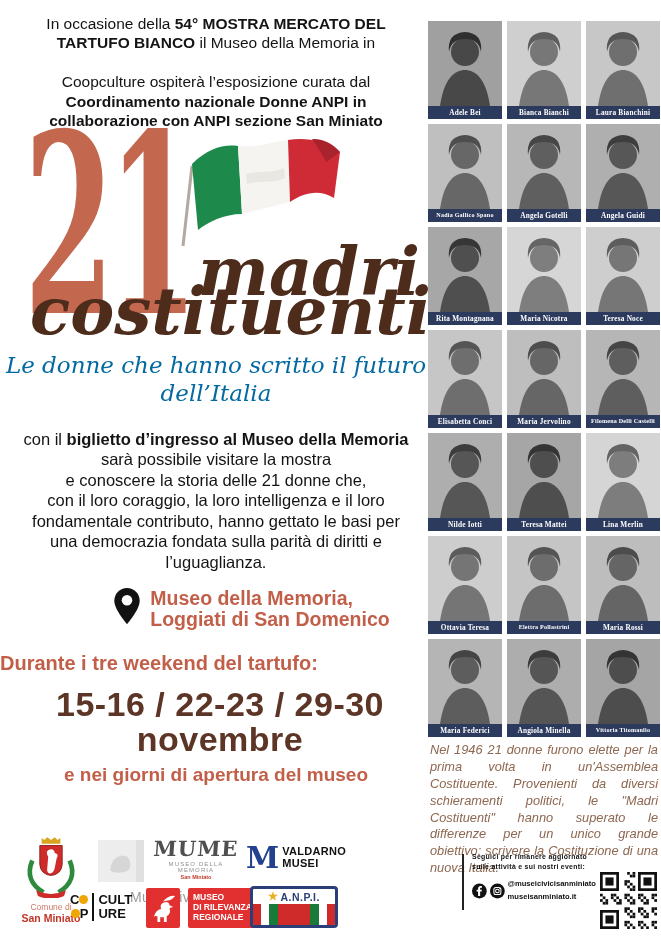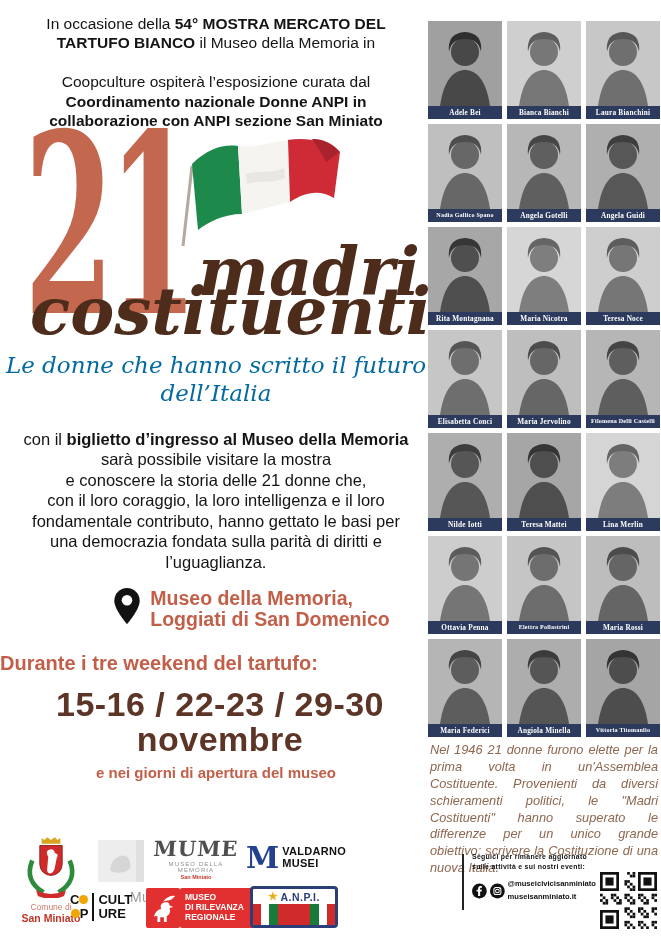--- a/index.html
+++ b/index.html
@@ -33,21 +33,21 @@
          justify-content:center;align-items:flex-start;gap:10px;padding-left:36px;}
   .loc-lines{font-weight:700;font-size:19.5px;line-height:1.1;color:#c25f49;}
   .loc-lines span{display:block;}
 
   .weekend{position:absolute;top:652px;left:0;width:432px;text-align:left;
          font-weight:700;font-size:20px;color:#c25f49;}
   .dates{position:absolute;top:687px;left:0;width:440px;text-align:center;
          font-weight:800;font-size:34px;line-height:1.02;color:#5c3526;letter-spacing:.5px;}
   .dates .month{display:block;}
   .opendays{position:absolute;top:764px;left:0;width:432px;text-align:center;
-         font-weight:700;font-size:15px;color:#c25f49;}
+         font-weight:700;font-size:19px;color:#c25f49;}
 
   
   .portraits{position:absolute;left:428px;top:21px;width:232px;display:grid;
          grid-template-columns:repeat(3,74px);column-gap:5px;row-gap:5px;}
   .cell{width:74px;}
   .photo{display:block;width:74px;height:85px;}
   .namebar{height:13px;background:#2c3a5e;color:#fff;font-family:"Liberation Serif",serif;
          font-weight:700;font-size:7.3px;line-height:13px;text-align:center;
          white-space:nowrap;overflow:hidden;letter-spacing:.2px;}
 
@@ -63,21 +63,21 @@
   .mcv-label{font-size:14px;color:#9a9a9a;margin-top:3px;letter-spacing:.3px;margin-left:36px;}
   .coop{position:absolute;left:70px;top:57px;display:flex;align-items:center;gap:4px;}
   .coop-col{font-weight:800;font-size:13px;line-height:1.1;color:#111;text-align:right;}
   .dot{display:inline-block;width:9px;height:9px;border-radius:50%;background:#f0a500;}
   .coop-bar{width:2px;height:28px;background:#111;}
   .mume{position:absolute;left:150px;top:2px;width:92px;text-align:center;}
   .mume-name{font-family:"DejaVu Serif",serif;font-weight:700;font-size:21px;line-height:1;
          color:#4f4f4f;letter-spacing:1px;transform:skewX(-4deg);}
   .mume-sub{font-size:6px;color:#8f8f8f;letter-spacing:1.1px;margin-top:2px;}
   .mume-place{font-size:5.5px;color:#c0392b;font-weight:700;margin-top:1px;}
-  .rilev{position:absolute;left:146px;top:52px;display:flex;gap:0;}
+  .rilev{position:absolute;left:146px;top:52px;display:flex;gap:8px;}
   .rilev-peg{width:34px;height:40px;background:#e23030;border-radius:2px;display:flex;
          align-items:center;justify-content:center;}
   .rilev-text{width:74px;height:40px;background:#e23030;border-radius:2px;color:#fff;
          font-weight:800;font-size:8.5px;line-height:1.18;padding:4px 0 0 5px;box-sizing:border-box;}
   .rilev-text span{display:block;}
   .vald{position:absolute;left:246px;top:8px;display:flex;align-items:center;gap:3px;}
   .vald-m{font-family:"DejaVu Serif",serif;font-weight:700;font-size:30px;color:#23418f;line-height:.9;}
   .vald-text{font-weight:800;font-size:11px;line-height:1.05;color:#111;letter-spacing:.3px;}
   .vald-text span{display:block;}
   .anpi{position:absolute;left:250px;top:50px;width:88px;height:42px;border:3px solid #2c3e78;
@@ -278,21 +278,21 @@
         </svg>
         <div class="namebar">Lina Merlin</div>
       </div>
       <div class="cell">
         <svg viewBox="0 0 74 85" class="photo">
           <rect width="74" height="85" fill="rgb(205,205,205)"></rect>
           <circle cx="37" cy="31" r="14" fill="rgb(117,117,117)"></circle>
           <path d="M21,31 Q19,12 37,11 Q55,12 53,31 Q51,18 37,18 Q23,18 21,31 Z" fill="rgb(92,92,92)"></path>
           <path d="M12,85 C16,57 27,49 37,49 C47,49 58,57 62,85 Z" fill="rgb(117,117,117)"></path>
         </svg>
-        <div class="namebar">Ottavia Penna</div>
+        <div class="namebar">Ottavia Teresa</div>
       </div>
       <div class="cell">
         <svg viewBox="0 0 74 85" class="photo">
           <rect width="74" height="85" fill="rgb(197,197,197)"></rect>
           <circle cx="37" cy="31" r="14" fill="rgb(109,109,109)"></circle>
           <path d="M21,31 Q19,12 37,11 Q55,12 53,31 Q51,18 37,18 Q23,18 21,31 Z" fill="rgb(84,84,84)"></path>
           <path d="M12,85 C16,57 27,49 37,49 C47,49 58,57 62,85 Z" fill="rgb(109,109,109)"></path>
         </svg>
         <div class="namebar" style="font-size: 6.1px;">Elettra Pollastrini</div>
       </div>

